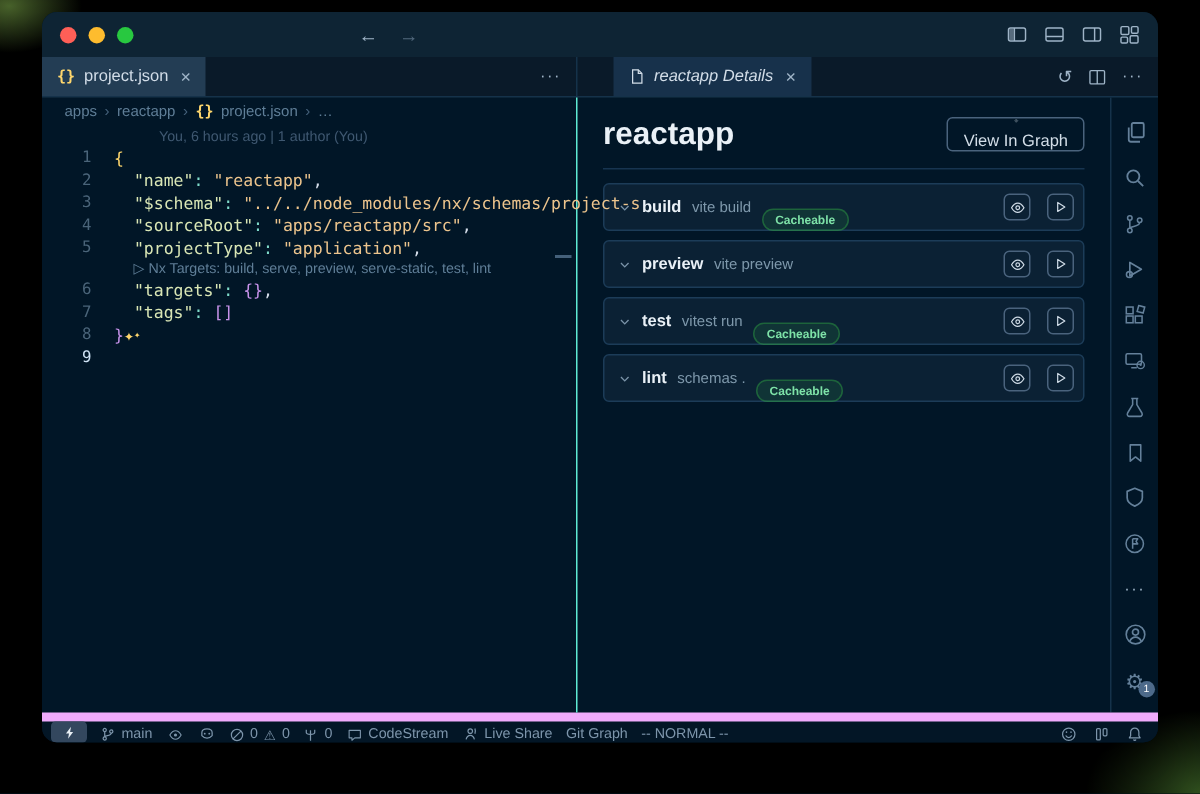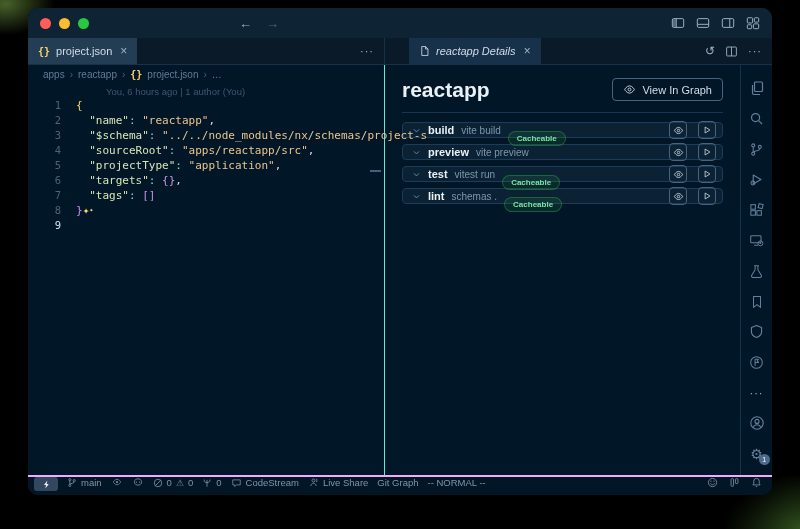--- a/index.html
+++ b/index.html
@@ -56,41 +56,41 @@
   .lens-txt { margin-left:61px; color:#5f7e97; font-size:9.5px; font-family:"Liberation Sans",sans-serif; }
   .tok-w{color:#d6deeb}.tok-k{color:#d9e6b5}.tok-s{color:#ecc48d}.tok-p{color:#7fdbca}
   .tok-g{color:#ffd76d}.tok-m{color:#c792ea}
   .tok-sp{color:#ffd76d; font-size:11px}.tok-sp2{color:#ffd76d; font-size:7px; vertical-align:top}
   .minimap-dash { position:absolute; right:3px; top:105px; width:11px; height:2px; background:#44607a; }
   
   .panel-group { flex:1; display:flex; flex-direction:column; min-width:0; }
   .webview { flex:1; padding:13px 17px 0 17px; overflow:hidden; }
   .panel-header { display:flex; align-items:flex-start; justify-content:space-between; }
   .panel-title { font-size:21px; font-weight:bold; color:#eaf1f7; }
-  .graph-btn { display:flex; align-items:center; gap:6px; height:23px; padding:0 10px; border:1px solid #4a637d; border-radius:4px; color:#d3dee8; font-size:11px; background:transparent; }
+  .graph-btn { display:flex; align-items:center; gap:6px; height:23px; padding:0 10px; border:1px solid #4a637d; border-radius:4px; color:#d3dee8; font-size:11px; background:transparent;flex-direction:column; }
   .meta { margin-top:9px; font-size:10px; color:#9db3c4; line-height:15px; }
   .meta .val { font-family:"DejaVu Sans Mono",monospace; color:#bcd2e2; }
   .divider { border:none; border-top:1px solid #173450; margin:10px 0 9px; }
   .targets-h { display:inline-block; font-size:12.5px; font-weight:bold; color:#eaf1f7; border-bottom:2px dotted #50708c; padding-bottom:3px; margin-bottom:11px; }
-  .card { height:16px; margin-bottom:6px; display:flex; align-items:center; gap:7px; padding:0 6px 0 9px; background:#0b2134; border:1px solid #1c3c58; border-radius:4px; }
+  .card { height:32px; margin-bottom:6px; display:flex; align-items:center; gap:7px; padding:0 6px 0 9px; background:#0b2134; border:1px solid #1c3c58; border-radius:4px; }
   .card .chev { color:#7a93a8; display:flex; }
   .card .tname { font-size:11px; font-weight:bold; color:#eaf1f7; }
   .card .tdesc { font-size:10px; color:#7e98ab; }
   .pill { font-size:8px; font-weight:bold; color:#7ee2a8; background:rgba(46,160,67,.15); border:1px solid rgba(46,160,67,.45); border-radius:9px; padding:2px 8px;margin-top:16px; }
   .card .spacer { flex:1; }
   .iconbtn { width:18px; height:18px; border:1px solid #4a637d; border-radius:4px; display:flex; align-items:center; justify-content:center; color:#cfdbe6; background:transparent; }
   .iconbtn + .iconbtn { margin-left:4px; }
   
   .activitybar { width:32px; flex:0 0 32px; border-left:1px solid #15324a; display:flex; flex-direction:column; align-items:center; padding:8px 0 6px; color:#64809a; }
   .ab-item { height:31px; display:flex; align-items:center; justify-content:center; width:100%; }
   .ab-spacer { flex:1; }
   .gear-wrap { position:relative; font-size:14px; }
   .badge { position:absolute; right:-7px; bottom:-3px; width:11px; height:11px; border-radius:50%; background:#4d6a8a; color:#fff; font-size:7px; display:flex; align-items:center; justify-content:center; font-family:"Liberation Sans",sans-serif; }
   
-  .statusbar { height:20px; flex:0 0 20px; background:#031626; border-top:2px solid #f0abfc; display:flex; align-items:flex-start; padding:0 10px 0 6px; font-size:9.5px; color:#7d95ab; gap:9px; }
+  .statusbar { height:20px; flex:0 0 20px; background:#031626; border-top:6px solid #f0abfc; display:flex; align-items:flex-end; padding:0 10px 0 6px; font-size:9.5px; color:#7d95ab; gap:9px; }
   .sb-item { display:flex; align-items:center; gap:4px; }
   .bolt-box { width:24px; height:14px; background:#33475e; border-radius:3px; display:flex; align-items:center; justify-content:center; color:#e8eef4; }
   .sb-right { margin-left:auto; display:flex; align-items:center; gap:11px; }
   .warn-glyph { font-size:9px; }
   svg { display:block; }
 </style>
 </head>
 <body>
 
 <div class="window">
@@ -172,20 +172,21 @@
         <span class="sep">›</span>
         <span>…</span>
       </div>
       <div class="editor" id="editor">
           <div class="row small"><span class="blame-txt">You, 6 hours ago | 1 author (You)</span></div>
           <div class="row"><span class="gutter">1</span><span class="tok-g">{</span></div>
           <div class="row"><span class="gutter">2</span><span class="tok-w">  </span><span class="tok-k">"name"</span><span class="tok-p">:</span><span class="tok-w"> </span><span class="tok-s">"reactapp"</span><span class="tok-w">,</span></div>
           <div class="row"><span class="gutter">3</span><span class="tok-w">  </span><span class="tok-k">"$schema"</span><span class="tok-p">:</span><span class="tok-w"> </span><span class="tok-s">"../../node_modules/nx/schemas/project-s</span></div>
           <div class="row"><span class="gutter">4</span><span class="tok-w">  </span><span class="tok-k">"sourceRoot"</span><span class="tok-p">:</span><span class="tok-w"> </span><span class="tok-s">"apps/reactapp/src"</span><span class="tok-w">,</span></div>
           <div class="row"><span class="gutter">5</span><span class="tok-w">  </span><span class="tok-k">"projectType"</span><span class="tok-p">:</span><span class="tok-w"> </span><span class="tok-s">"application"</span><span class="tok-w">,</span></div>
+          <div class="row small"><span class="lens-txt">▷ Nx Targets: build, serve, preview, serve-static, test, lint</span></div>
           <div class="row"><span class="gutter">6</span><span class="tok-w">  </span><span class="tok-k">"targets"</span><span class="tok-p">:</span><span class="tok-w"> </span><span class="tok-m">{}</span><span class="tok-w">,</span></div>
           <div class="row"><span class="gutter">7</span><span class="tok-w">  </span><span class="tok-k">"tags"</span><span class="tok-p">:</span><span class="tok-w"> </span><span class="tok-m">[]</span></div>
           <div class="row"><span class="gutter">8</span><span class="tok-m">}</span><span class="tok-sp">✦</span><span class="tok-sp2">✦</span></div>
           <div class="row"><span class="gutter active">9</span></div>
         </div>
       <div class="minimap-dash"></div>
     </div>
 
     <div class="panel-group">
       <div class="webview">

